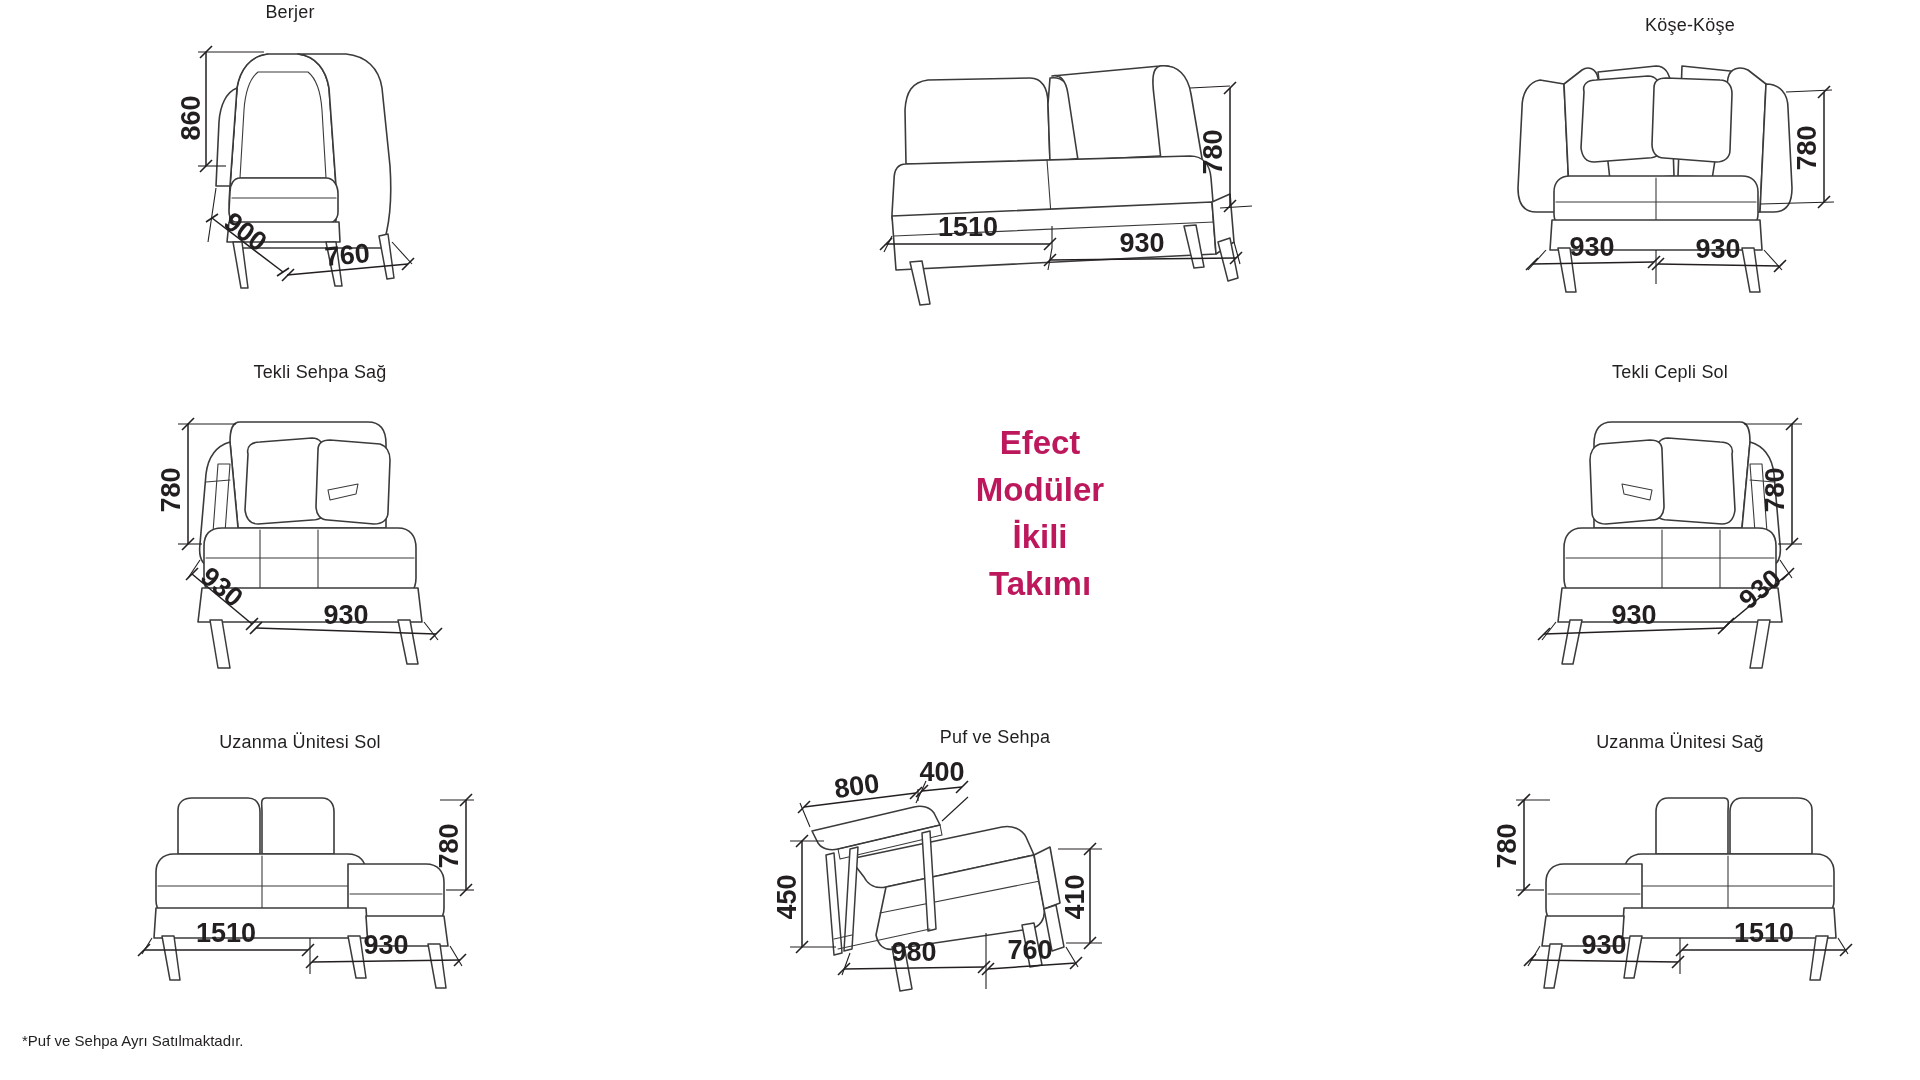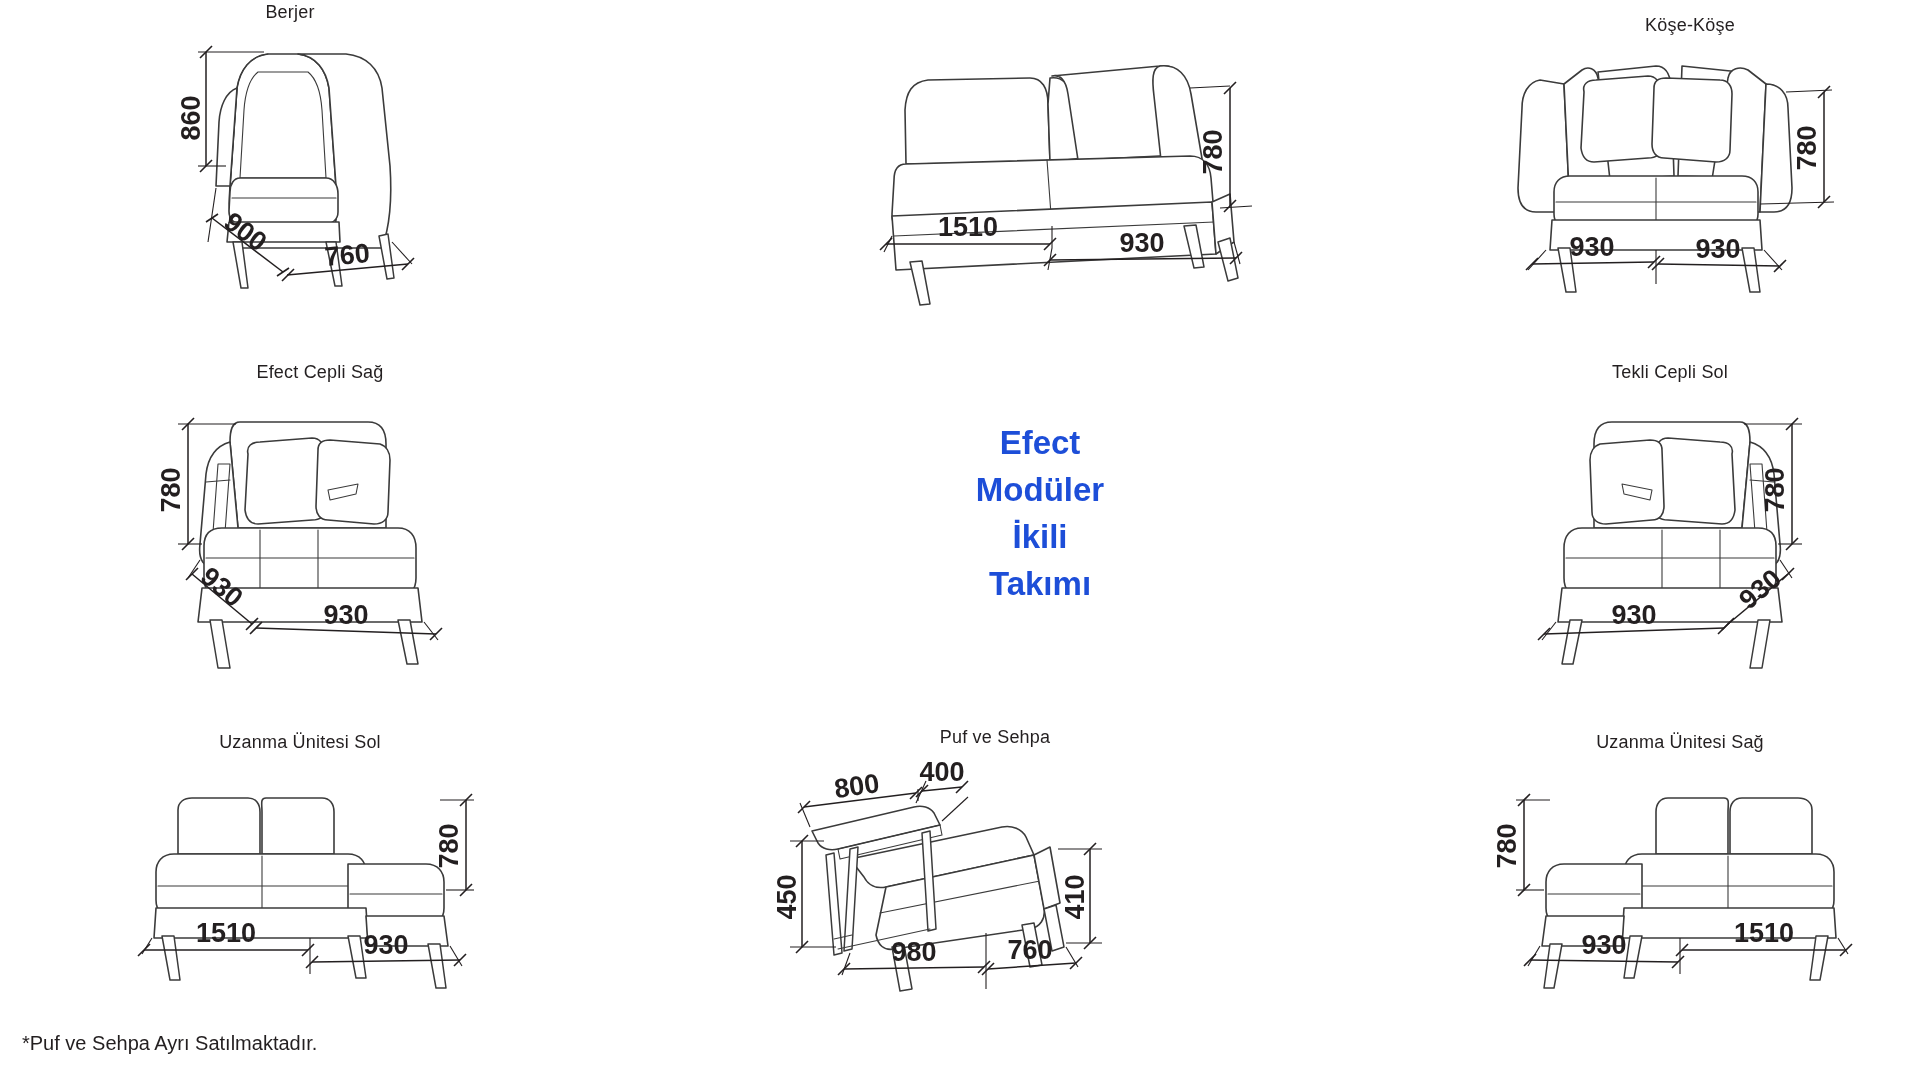--- a/index.html
+++ b/index.html
@@ -31,28 +31,28 @@
     font-weight: 400;
     color: #231f20;
     letter-spacing: 0.2px;
     white-space: nowrap;
   }
   .centertitle {
     position: absolute;
     text-align: center;
     font-size: 33px;
     font-weight: 700;
-    color: #1d4ed8;
+    color: #be185d;
     line-height: 1.42;
     white-space: nowrap;
   }
   .centertitle div { display:block; }
   .footnote {
     position: absolute;
-    font-size: 20px;
+    font-size: 15px;
     color: #231f20;
     white-space: nowrap;
   }
   svg { display: block; overflow: visible; }
   .furn {
     fill: #ffffff;
     stroke: #3b3b3b;
     stroke-width: 1.6;
     stroke-linejoin: round;
     stroke-linecap: round;
@@ -254,21 +254,21 @@
         <path class="extline" d="M304,214 L322,234"></path>
         <path class="dimline" d="M198,228 L320,230"></path>
         <path class="tick" d="M192,234 L204,222"></path>
         <path class="tick" d="M314,236 L326,224"></path>
         <text class="dimtext" x="258" y="222" text-anchor="middle">930</text>
       </g>
     </svg>
   </div>
 
   <div class="cell" style="left:80px; top:360px; width:470px; height:340px;">
-    <div class="cap" style="left:60px; top:2px; width:360px;">Efect Cepli Sağ</div>
+    <div class="cap" style="left:60px; top:2px; width:360px;">Tekli Sehpa Sağ</div>
 
     <svg width="470" height="300" style="position:absolute;left:0;top:42px;">
       <g>
 
         <path class="furn" d="M160,20 L288,20 C300,20 306,28 306,42 L306,126 L158,126 L150,40 C150,28 152,20 160,20 Z"></path>
 
         <path class="furn" d="M150,40 C136,44 128,56 126,72 L120,142 C118,158 124,166 136,166 L160,166 L158,126 Z"></path>
         <path class="furn-thin" d="M138,62 L150,62 L144,144 L132,144 Z"></path>
         <path class="furn-thin" d="M126,80 L150,78"></path>
 

